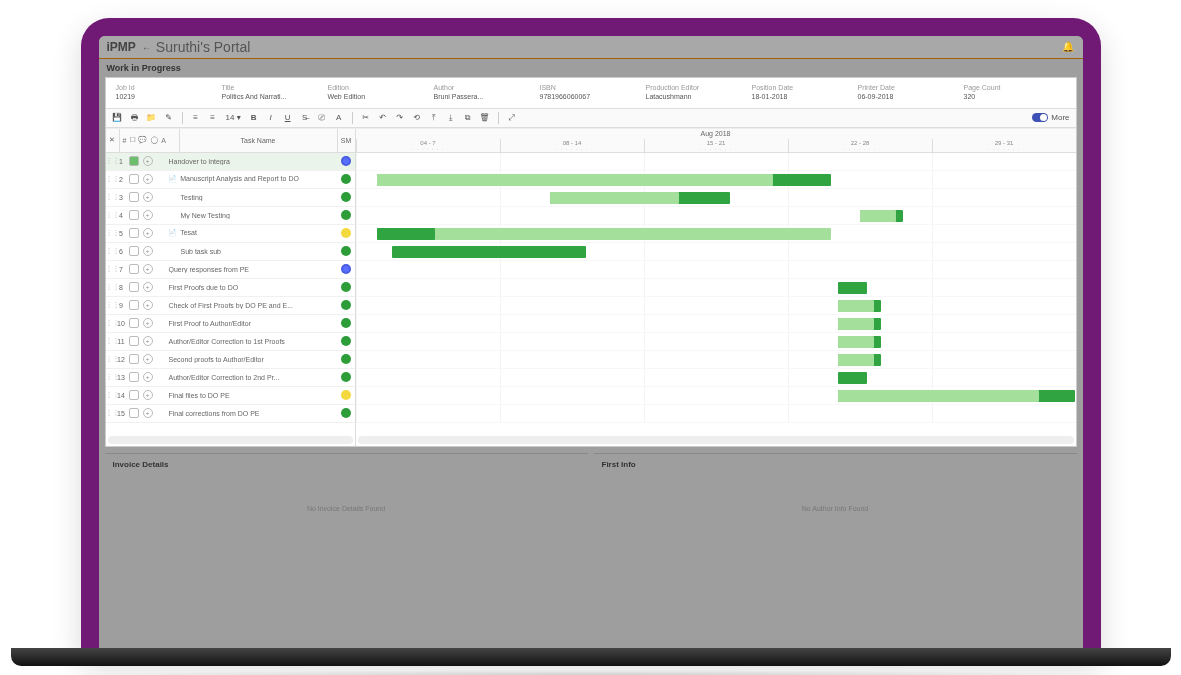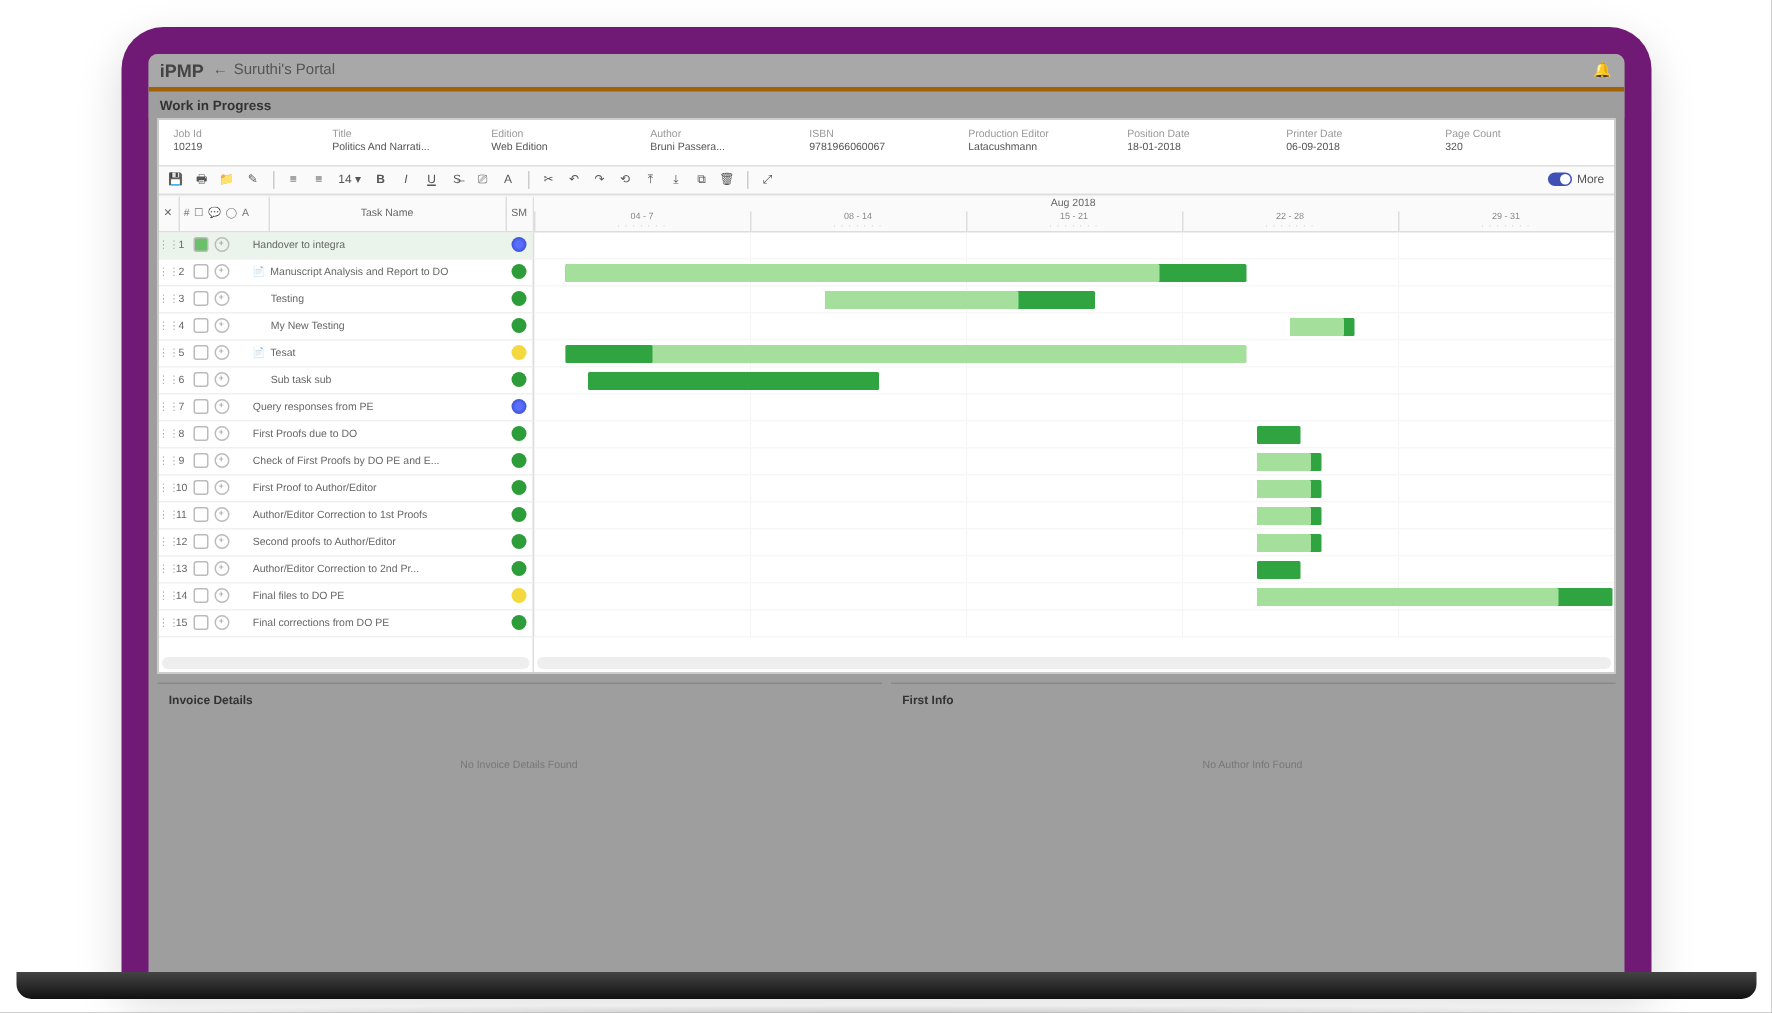--- a/index.html
+++ b/index.html
@@ -6,24 +6,24 @@
   body { font-family: Arial, sans-serif; background: #fff; display:flex; align-items:center; justify-content:center; width:1181px; height:675px; }
   .laptop-frame { width: 1020px; height: 640px; background:#701a75; border-radius: 28px 28px 4px 4px; padding: 18px 18px 0 18px; position:relative; box-shadow: 0 10px 30px rgba(0,0,0,0.15); }
   .laptop-base { position:absolute; bottom:-8px; left:-70px; right:-70px; height:18px; background:linear-gradient(#444,#111); border-radius: 0 0 10px 10px; }
   .laptop-shadow { position:absolute; bottom:-22px; left:-50px; right:-50px; height:10px; background:radial-gradient(ellipse at center, rgba(0,0,0,0.15), rgba(0,0,0,0) 70%); }
   .screen { width:100%; height:100%; background:#9e9e9e; border-radius: 6px; overflow:hidden; font-size:8px; color:#333; }
 
   
   .topbar { height:22px; background:#a8a8a8; display:flex; align-items:center; padding:0 8px; }
   .brand { font-weight:bold; font-size:12px; color:#444; margin-right:6px; }
   .back-arrow { color:#555; font-size:10px; margin-right:4px; }
-  .portal-name { color:#555; font-size:10px; }
+  .portal-name { color:#555; font-size:14px; }
   .bell { margin-left:auto; color:#555; font-size:10px; }
 
-  .section-title { padding:4px 8px; font-size:9px; font-weight:bold; color:#333; background:#9e9e9e; border-top:3px solid #a16207; }
+  .section-title { padding:4px 8px; font-size:9px; font-weight:bold; color:#333; background:#9e9e9e; border-top:1px solid #a16207; }
 
   
   .wip-card { margin: 0 6px 6px 6px; background:#fff; border:1px solid #ccc; height:370px; display:flex; flex-direction:column; }
 
   .meta-row { display:flex; padding:6px 10px 8px 10px; gap:4px; }
   .meta-col { flex:1; }
   .meta-label { color:#999; font-size:7px; display:block; }
   .meta-val { color:#555; font-size:7px; display:block; margin-top:2px; }
 
   .toolbar { display:flex; align-items:center; gap:5px; padding:3px 6px; border-top:1px solid #ddd; border-bottom:1px solid #ddd; background:#fafafa; flex-wrap:nowrap; }

